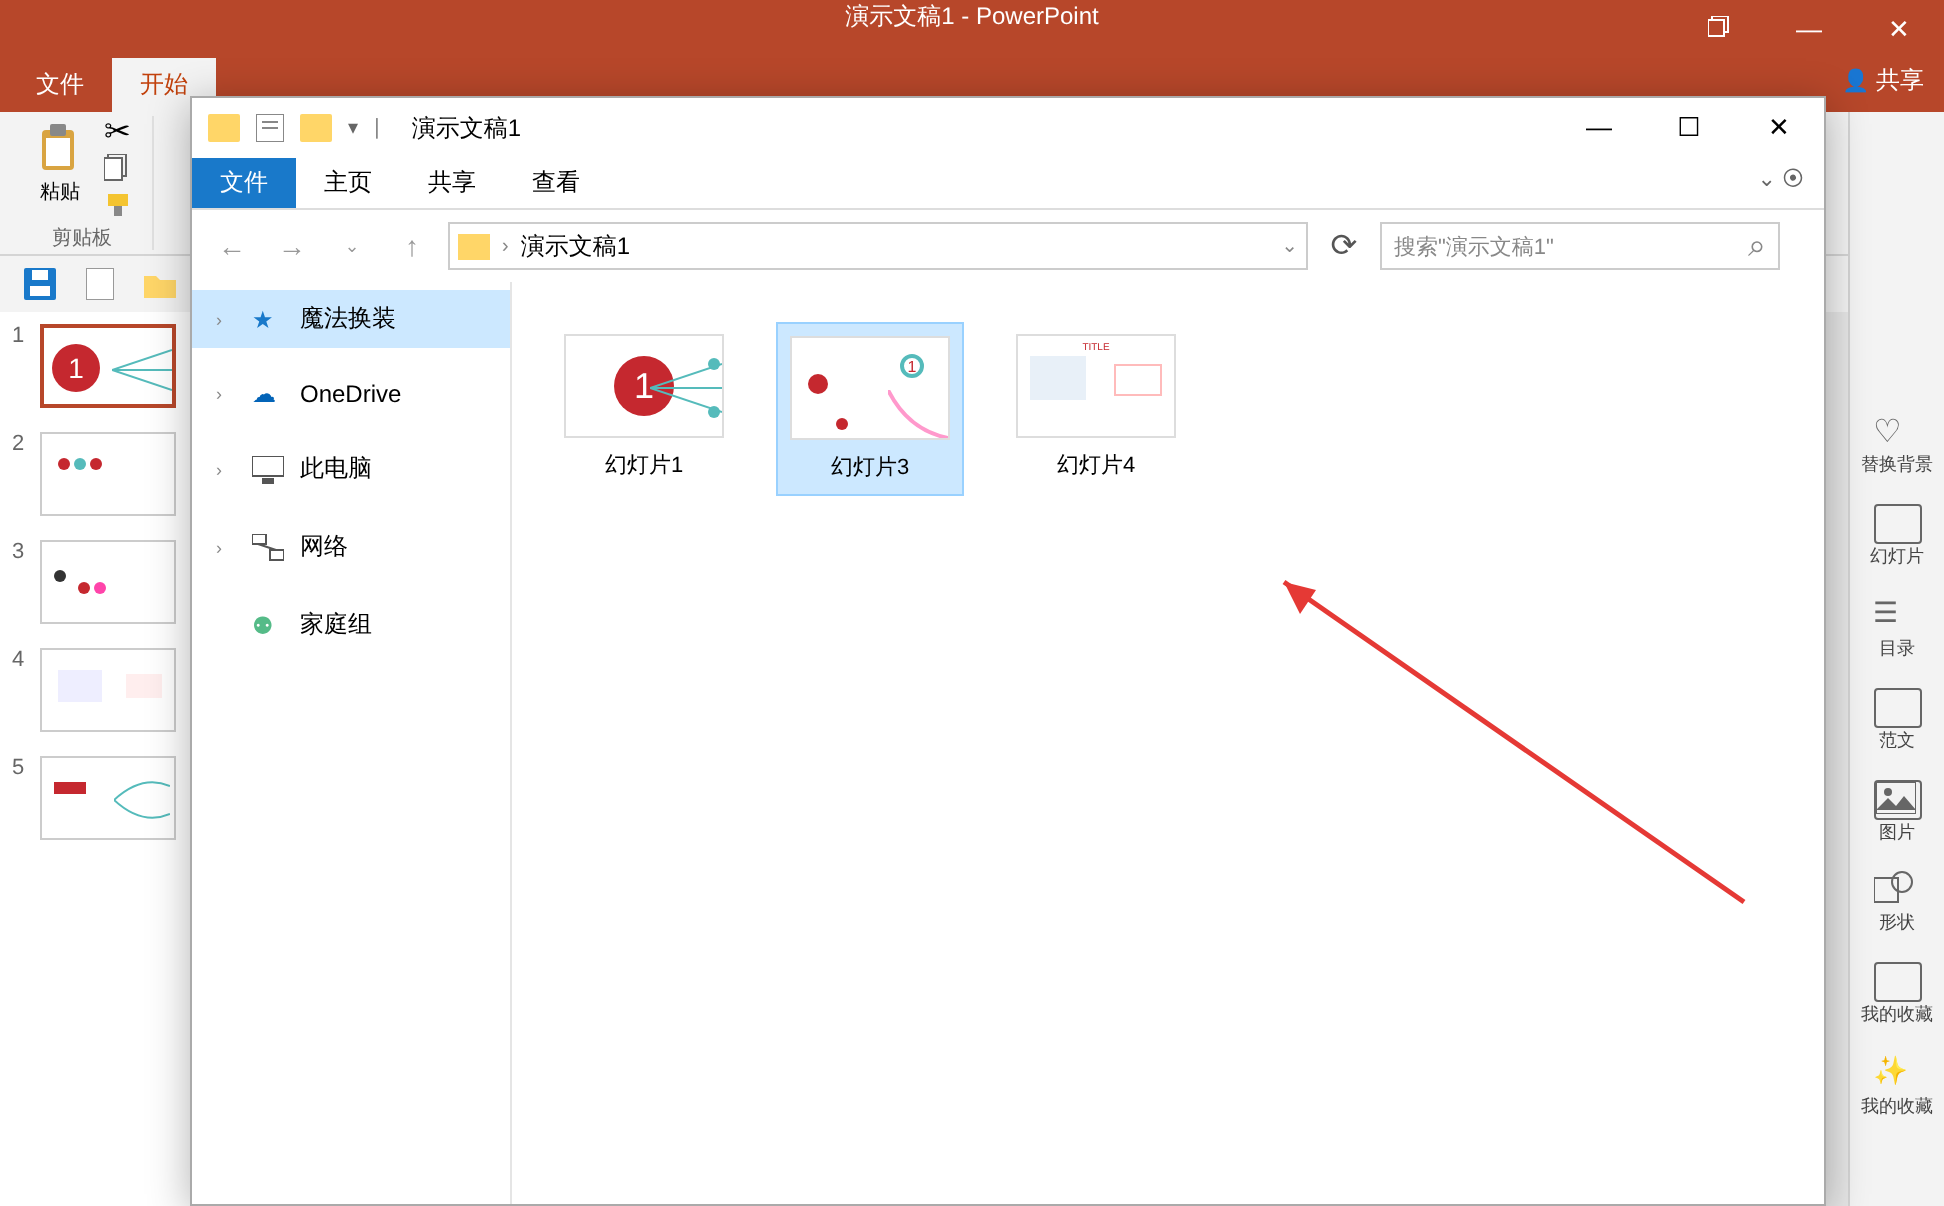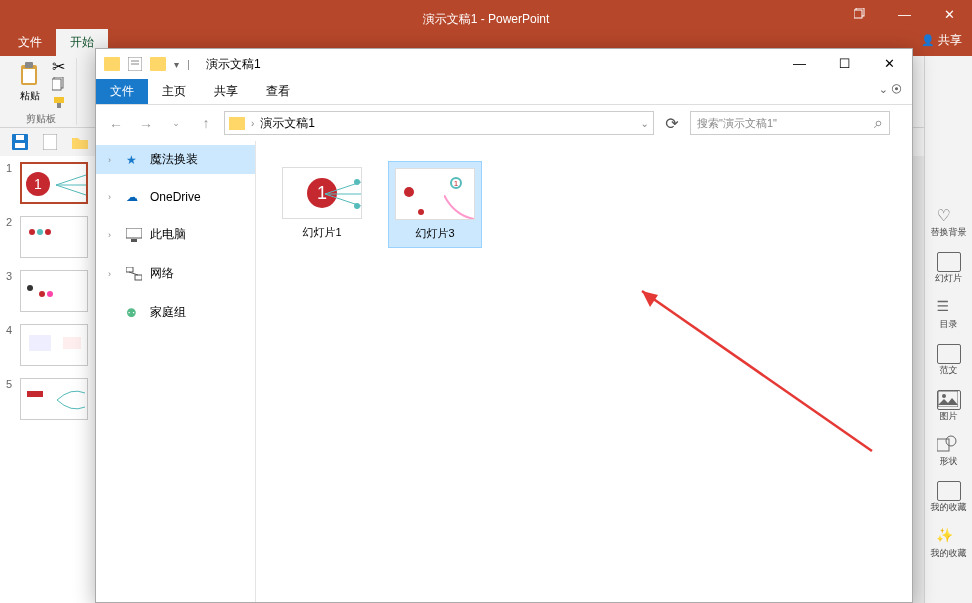--- a/index.html
+++ b/index.html
@@ -1,27 +1,27 @@
 <!DOCTYPE html>
 <html><head>
   <meta charset="utf-8">
   <style>
     * { margin: 0; padding: 0; box-sizing: border-box; font-family: "Microsoft YaHei", sans-serif; }
     body { width: 972px; height: 603px; overflow: hidden; position: relative; background: #f3f3f3; }
     
     
     .ppt-window { position: absolute; top: 0; left: 0; width: 972px; height: 603px; }
-    .ppt-titlebar { height: 28px; background: #b7472a; display: flex; align-items: flex-end; justify-content: center; position: relative; }
+    .ppt-titlebar { height: 28px; background: #b7472a; display: flex; align-items: flex-start; justify-content: center; position: relative; }
     .ppt-title { color: #fff; font-size: 12px; }
     .ppt-wincontrols { position: absolute; right: 0; top: 0; display: flex; }
     .ppt-winbtn { width: 45px; height: 28px; display: flex; align-items: center; justify-content: center; color: #fff; font-size: 13px; }
     
     .ppt-ribbon-tabs { height: 28px; background: #b7472a; display: flex; align-items: flex-end; padding-left: 4px; position: relative; }
     .ppt-tab { padding: 5px 14px; font-size: 12px; color: #fff; cursor: pointer; }
-    .ppt-tab.active { background: #f3f3f3; color: #14532d; }
+    .ppt-tab.active { background: #f3f3f3; color: #c2410c; }
     .ppt-share { position: absolute; right: 10px; top: 4px; color: #fff; font-size: 12px; }
     .ppt-share::before { content: "👤"; margin-right: 3px; font-size: 11px; }
     
     .ppt-ribbon { height: 72px; background: #f3f3f3; border-bottom: 1px solid #d4d4d4; display: flex; padding: 2px 6px; }
     .ribbon-group { display: flex; flex-direction: column; align-items: center; padding: 0 6px; border-right: 1px solid #e0e0e0; }
     .paste-btn { width: 36px; height: 48px; display: flex; flex-direction: column; align-items: center; justify-content: center; }
     .clipboard-icons { display: flex; flex-direction: column; gap: 2px; padding-left: 4px; }
     .small-icon { width: 18px; height: 16px; display: flex; align-items: center; }
     .ribbon-label { font-size: 10px; color: #666; margin-top: 2px; }
     
@@ -368,20 +368,28 @@
             <div style="position:absolute;left:22px;bottom:4px">
               <div class="dot" style="background:#c5282f"></div>
             </div>
             <div style="position:absolute;right:12px;top:8px;width:12px;height:12px;border:2px solid #5bb;border-radius:50%;display:flex;align-items:center;justify-content:center;font-size:8px;color:#c5282f">1</div>
             <svg style="position:absolute;right:0;bottom:0" width="30" height="24">
               <path d="M30 24 Q10 20 0 0" stroke="#f9c" fill="none" stroke-width="2"></path>
             </svg>
           </div>
         <span class="file-label">幻灯片3</span>
       </div>
+      <div class="file-item">
+        <div class="file-thumb">
+            <div style="position:absolute;left:6px;top:10px;width:28px;height:22px;background:#e8f0f8"></div>
+            <div style="position:absolute;right:6px;top:14px;width:24px;height:16px;border:1px solid #fbb"></div>
+            <div style="position:absolute;top:3px;width:100%;text-align:center;font-size:5px;color:#c5282f">TITLE</div>
+          </div>
+        <span class="file-label">幻灯片4</span>
+      </div>
 
       <svg class="red-arrow" viewBox="0 0 260 180">
         <line x1="250" y1="170" x2="20" y2="10" stroke="#e53935" stroke-width="2.5"></line>
         <polygon points="20,10 36,14 28,26" fill="#e53935"></polygon>
       </svg>
     </div>
   </div>
 </div>
 
 </body></html>

